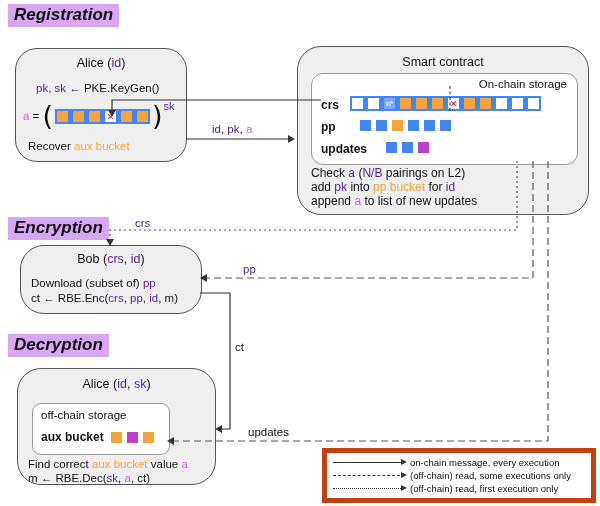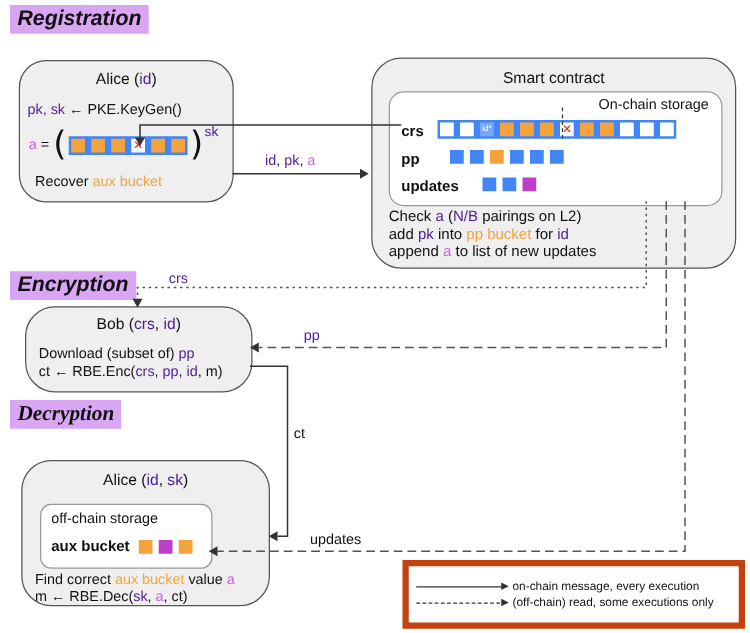--- a/index.html
+++ b/index.html
@@ -40,25 +40,25 @@
   .ah{position:absolute;right:-2px;top:-4px;width:0;height:0;
       border-left:6px solid #333;border-top:3.5px solid transparent;border-bottom:3.5px solid transparent;}
 </style>
 </head>
 <body>
 
 <div id="canvas">
 
   <span class="phase-title abs" style="left:8px;top:4px;">Registration</span>
   <span class="phase-title abs" style="left:8px;top:217px;">Encryption</span>
-  <span class="phase-title abs" style="left:8px;top:320px;font-family:Liberation Serif, serif;">Decryption</span>
+  <span class="phase-title abs" style="left:8px;top:334px;">Decryption</span>
 
   <div class="gbox" style="left:15px;top:48px;width:170px;height:112px;border-radius:22px;">
     <div class="boxtitle" style="top:7px;"><span class="u">Alice</span><span> (</span><span class="t-blue">id</span><span>)</span></div>
-    <div class="abs line" style="left:6px;top:33px;"><span class="t-blue">pk, sk</span><span> ← PKE.KeyGen()</span></div>
+    <div class="abs line" style="left:20px;top:33px;"><span class="t-blue">pk, sk</span><span> ← PKE.KeyGen()</span></div>
     <div class="abs" style="left:7px;top:56px;display:flex;align-items:center;">
       <span class="t-magenta line">a</span>
         <span class="line"> = </span>
         <span class="paren">(</span>
         <span class="bar" style="margin:0 2px;">
           <span class="sq sq-orange"></span>
           <span class="sq sq-orange"></span>
           <span class="sq sq-orange"></span>
           <span class="sq sq-x">✕</span>
           <span class="sq sq-orange"></span>
@@ -147,20 +147,26 @@
           <span class="ah"></span>
         </span>
         <span>on-chain message, every execution</span>
       </div>
     <div class="lrow">
         <span class="lsample ldashed">
           <span class="ah"></span>
         </span>
         <span>(off-chain) read, some executions only</span>
       </div>
+    <div class="lrow">
+        <span class="lsample ldotted">
+          <span class="ah"></span>
+        </span>
+        <span>(off-chain) read, first execution only</span>
+      </div>
   </div>
 
   <svg class="overlay" width="600" height="506" viewBox="0 0 600 506">
 
     <g>
       <path d="M321,100 H112 V112" fill="none" stroke="#333" stroke-width="1.2"></path>
       <polygon points="108,110 116,110 112,117" fill="#333"></polygon>
     </g>
 
     <g>

